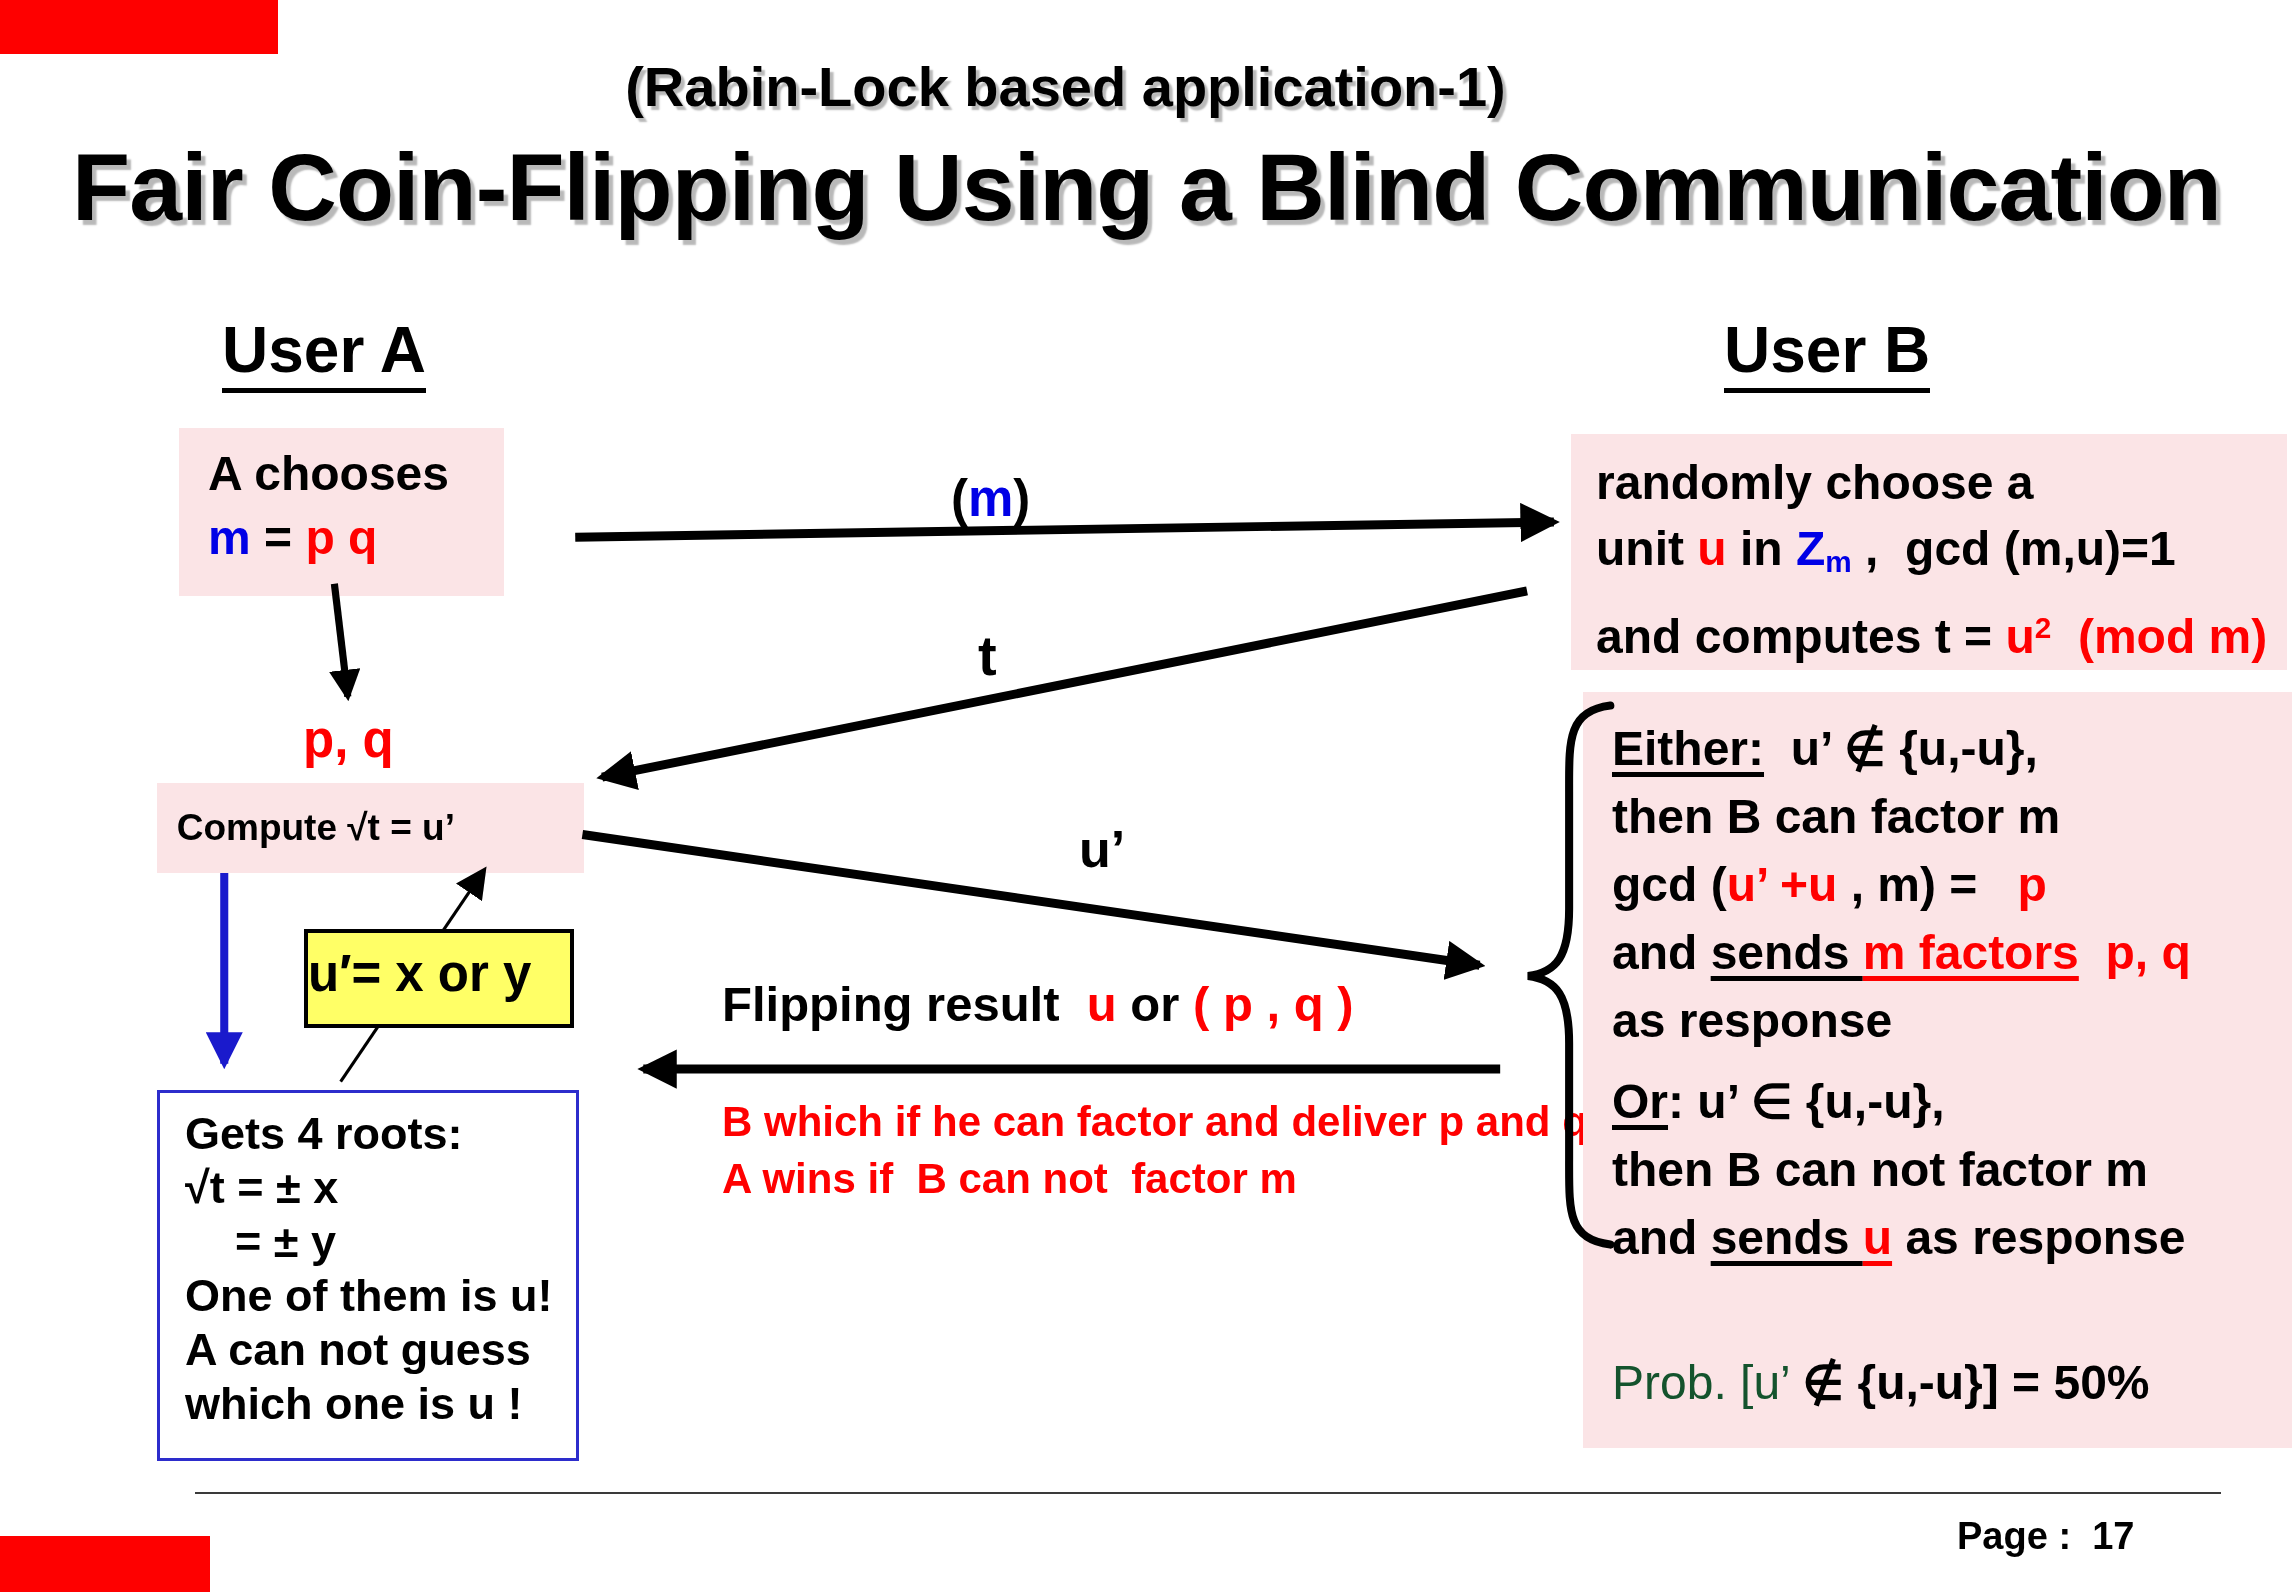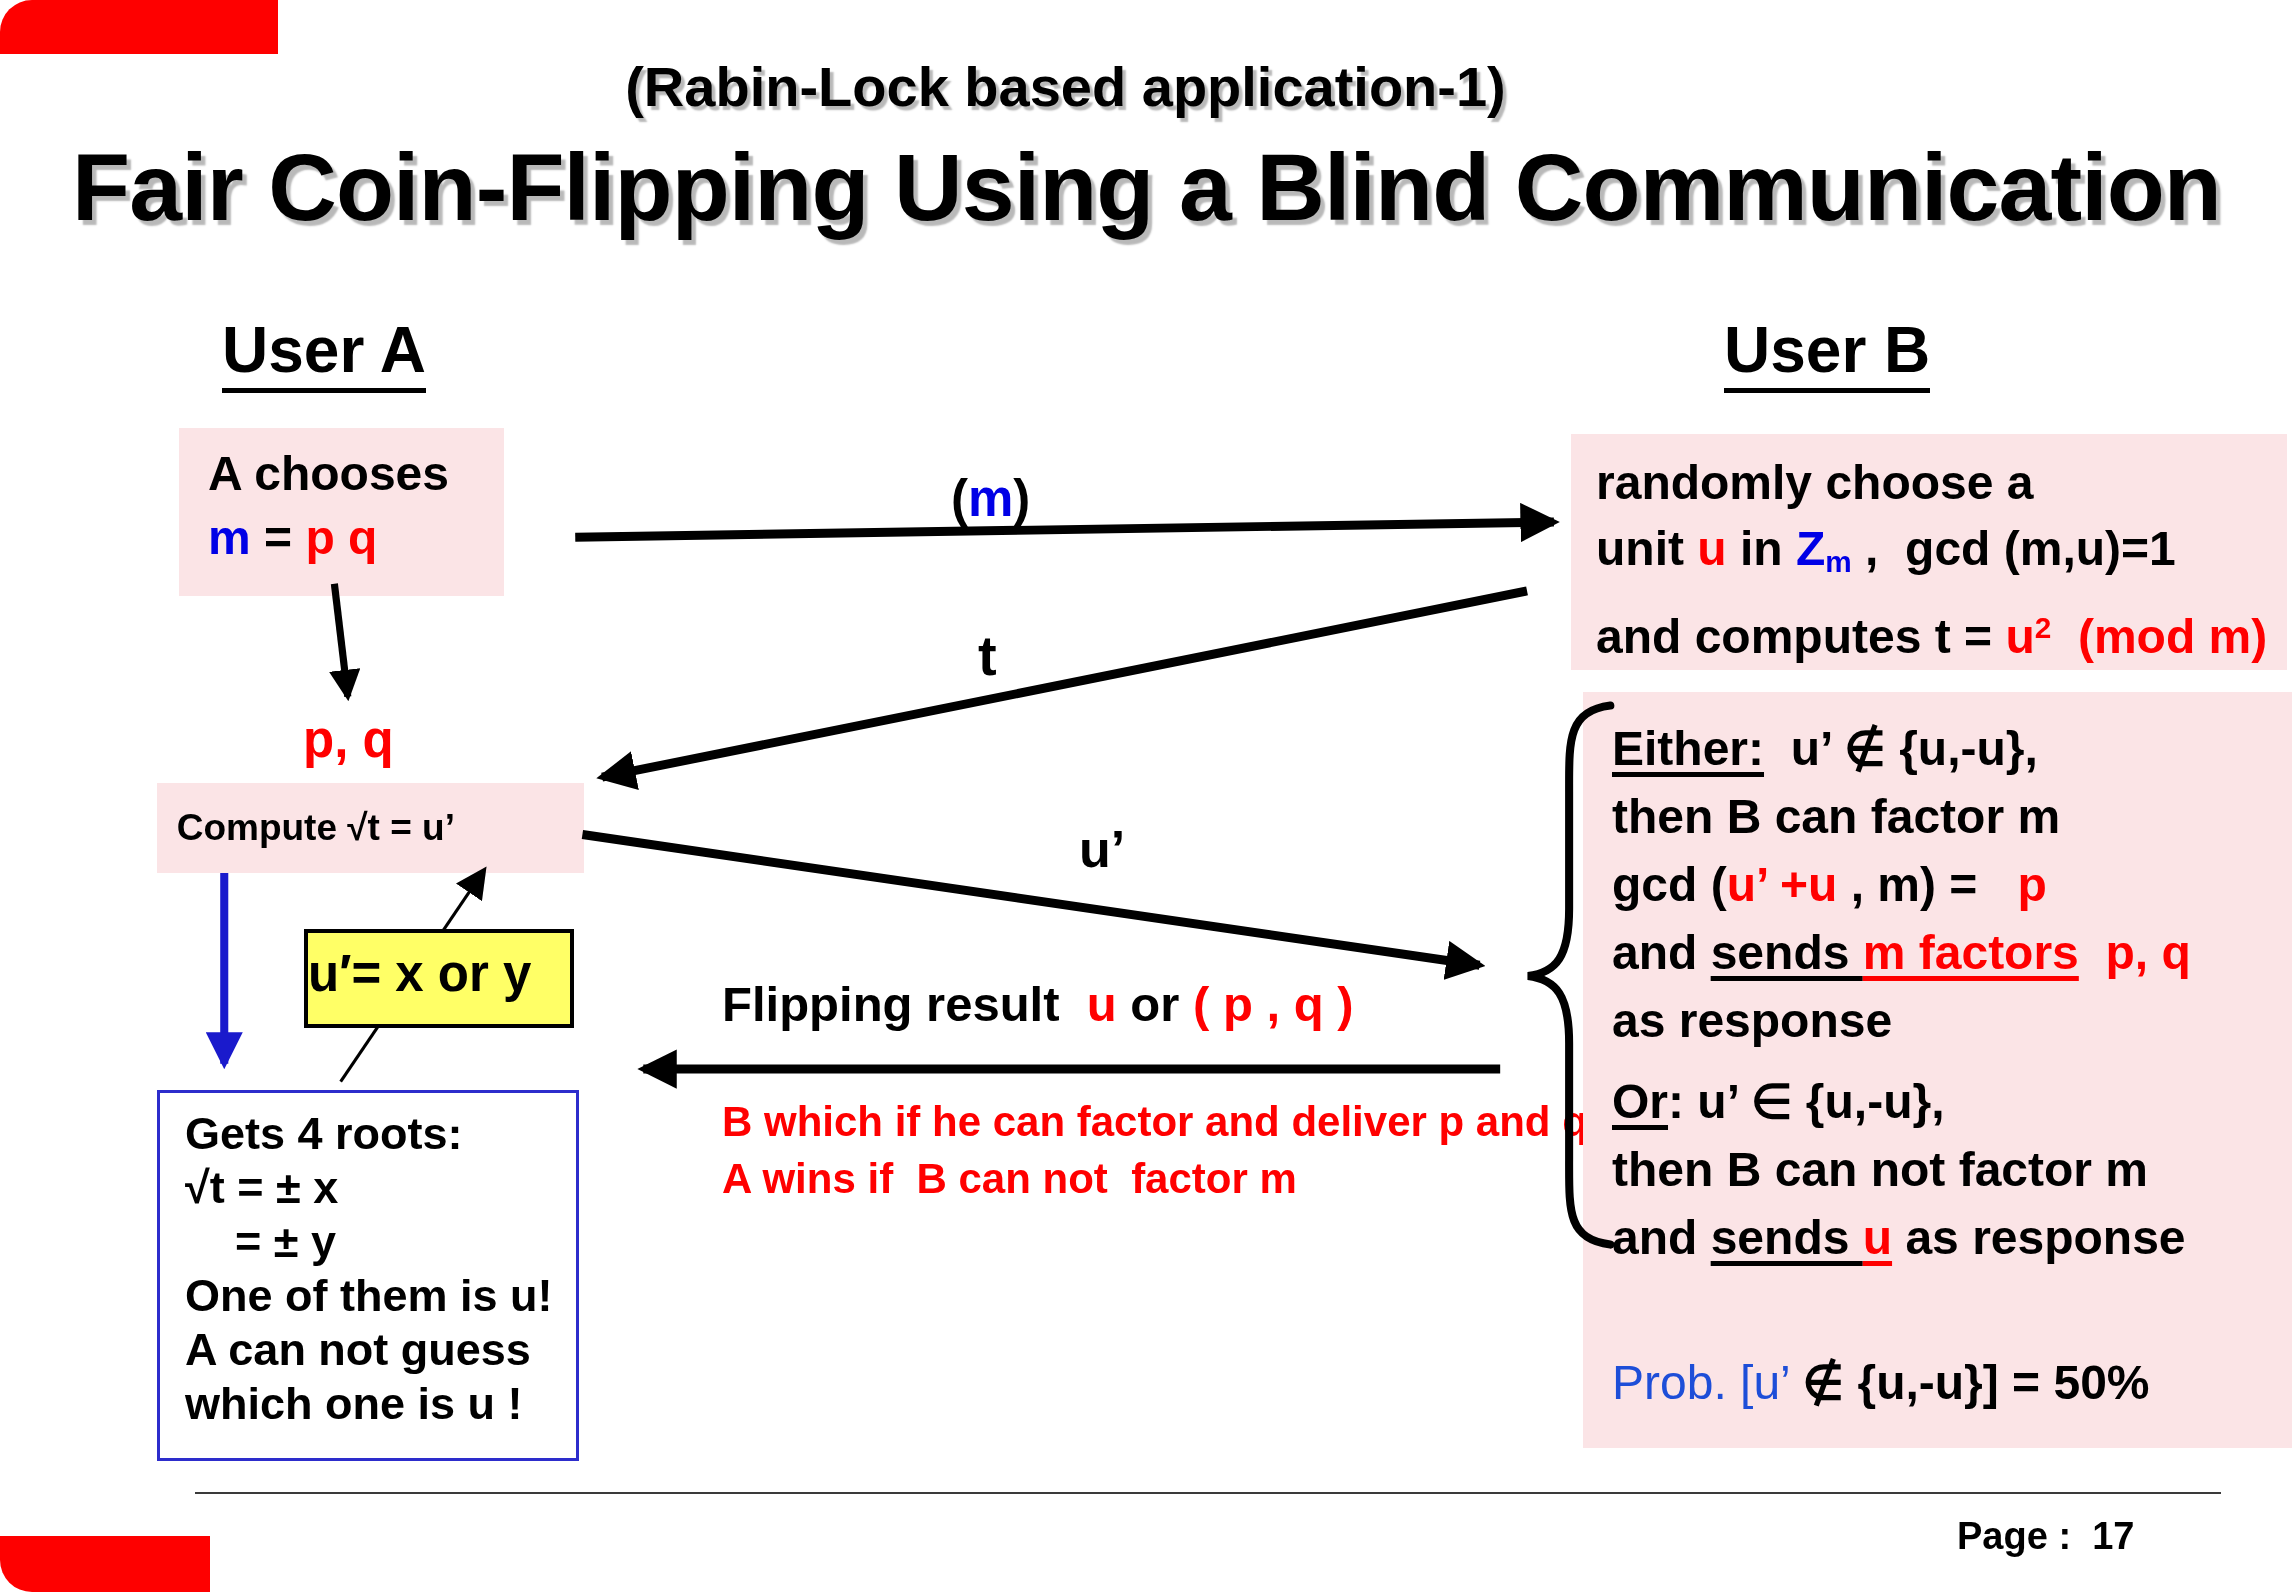--- a/index.html
+++ b/index.html
@@ -1,16 +1,16 @@
 <!DOCTYPE html>
 <html style="font-size:14.3px"><head>
 <meta charset="utf-8">
 <style>
   html,body{margin:0;padding:0;background:#fff;}
-  .slide{position:relative;width:2293px;height:1592px;background:#fff;font-family:"Liberation Sans",sans-serif;color:#000;overflow:hidden;border-radius:32px;}
+  .slide{position:relative;width:2293px;height:1592px;background:#fff;font-family:"Liberation Sans",sans-serif;color:#000;overflow:hidden;}
   .abs{position:absolute;}
   svg.arrows{position:absolute;left:0;top:0;z-index:5;pointer-events:none;}
   .red-block{position:absolute;background:#fe0000;z-index:3;}
   .tl{left:0;top:0;width:278px;height:54px;}
   .bl{left:0;bottom:0;width:210px;height:56px;}
   .subtitle{left:0;top:54px;width:2131px;text-align:center;font-size:56px;font-weight:bold;text-shadow:3.6px 3.6px 1.8px #b9b9b9;}
   .title{left:0;top:133px;width:2293px;text-align:center;font-size:95px;font-weight:bold;letter-spacing:-0.9px;text-shadow:4.5px 5.4px 1.8px #b9b9b9;}
   .colheader{font-size:64px;font-weight:bold;text-align:center;}
   .colheader span{border-bottom:5.4px solid #000;padding-bottom:1.8px;}
   .usera{left:222px;top:313px;}
@@ -25,21 +25,21 @@
   .label-uprime{left:1079px;top:819px;font-size:52px;font-weight:bold;}
   .yellowbox{left:304px;top:929px;width:262px;height:91px;background:#ffff66;border:4.5px solid #000;z-index:6;font-size:51px;font-weight:bold;line-height:82px;}
   .rootsbox{left:157px;top:1090px;width:391px;height:351px;background:#fff;border:3.6px solid #2d2dcc;padding:14.3px 0 0 25px;font-size:45px;font-weight:bold;line-height:54px;z-index:2;}
   .fliplabel{left:722px;top:976px;font-size:49px;font-weight:bold;white-space:pre-wrap;}
   .redline1{left:722px;top:1098px;font-size:42px;font-weight:bold;color:#f00;white-space:pre-wrap;}
   .redline2{left:722px;top:1155px;font-size:42px;font-weight:bold;color:#f00;white-space:pre-wrap;}
   .bbox1{left:1571px;top:434px;width:691px;height:220px;padding:16px 0 0 25px;font-size:48px;font-weight:bold;line-height:66px;z-index:2;}
   .bbox2{left:1583px;top:692px;width:687px;height:733px;padding:23px 0 0 29px;font-size:48px;font-weight:bold;line-height:68px;z-index:2;}
   .or-line{margin-top:12.5px;}
   .prob-line{margin-top:77px;}
-  .prob-pre{color:#1d4ed8;font-weight:normal;}
+  .prob-pre{color:#14532d;font-weight:normal;}
   .red{color:#f00;}
   .blue{color:#0000e6;}
   .ul{text-decoration:underline;text-decoration-thickness:4.5px;text-underline-offset:7.2px;}
   .sub{font-size:0.62em;vertical-align:-0.22em;}
   .sup{font-size:0.62em;vertical-align:0.5em;}
   .hrule{left:195px;top:1492px;width:2026px;border-top:2.7px solid #3a3a3a;}
   .pagelabel{left:1957px;top:1515px;font-size:38px;font-weight:bold;white-space:pre-wrap;}
 </style>
 </head>
 <body>

